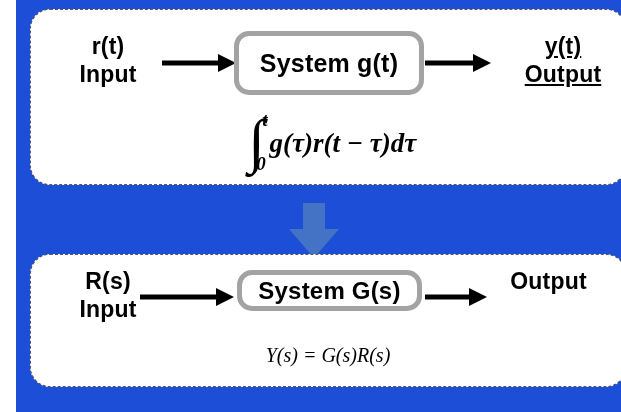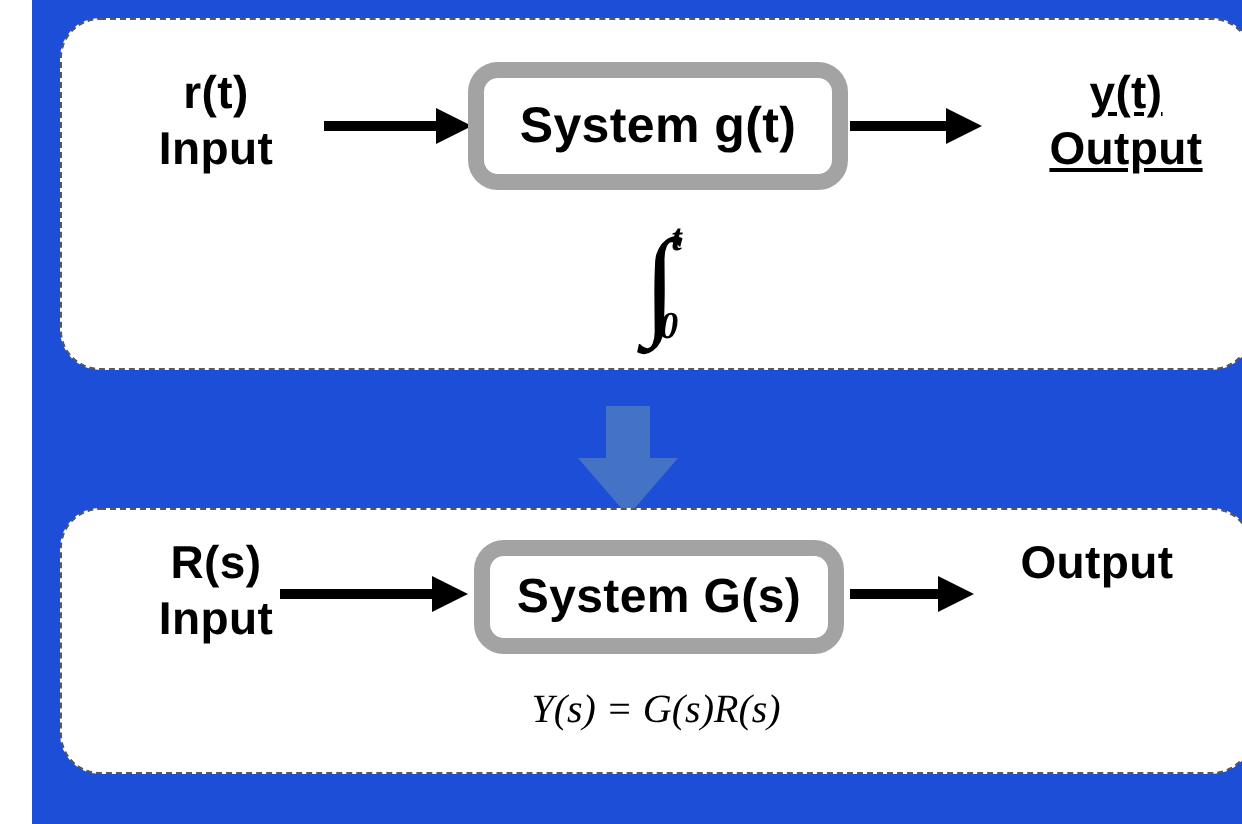--- a/index.html
+++ b/index.html
@@ -26,31 +26,31 @@
   .io-label {
     position: absolute;
     text-align: center;
     font-weight: 700;
     font-size: 23px;
     line-height: 1.22;
     letter-spacing: 0.2px;
   }
   .sys-box {
     position: absolute;
-    border: 8px solid #a3a3a3;
+    border: 5px solid #a3a3a3;
     border-radius: 15px;
     background: #fff;
     display: flex;
     align-items: center;
     justify-content: center;
     font-weight: 700;
     letter-spacing: 0.2px;
   }
   .sys-box-top    { left: 203px; top: 21px; width: 190px; height: 64px; font-size: 25px; }
-  .sys-box-bottom { left: 206px; top: 15px; width: 185px; height: 57px; font-size: 24px; text-align: right; }
+  .sys-box-bottom { left: 206px; top: 15px; width: 185px; height: 41px; font-size: 24px; text-align: right; }
 
   .flow-arrow { position: absolute; color: #000; }
 
   .formula-row {
     position: absolute;
     left: 0; right: 0;
     display: flex;
     align-items: center;
     justify-content: center;
     font-family: "Liberation Serif", serif;
@@ -112,20 +112,21 @@
     </div>
 
     <div class="formula-row formula-top">
       <span class="int-group">
         <span class="int-sign">∫</span>
         <span class="int-limits">
           <span class="int-upper">t</span>
           <span class="int-lower">0</span>
         </span>
       </span>
+      <span>g(τ)r(t − τ)dτ</span>
     </div>
   </div>
 
   <svg class="transform-arrow" width="50" height="55" viewBox="0 0 50 55">
     <polygon points="14,0 36,0 36,26 50,26 25,55 0,26 14,26" fill="#4472C4"></polygon>
   </svg>
 
   <div class="panel panel-bottom">
 
     <div class="io-label" style="left:18px; top:12px; width:118px;">

